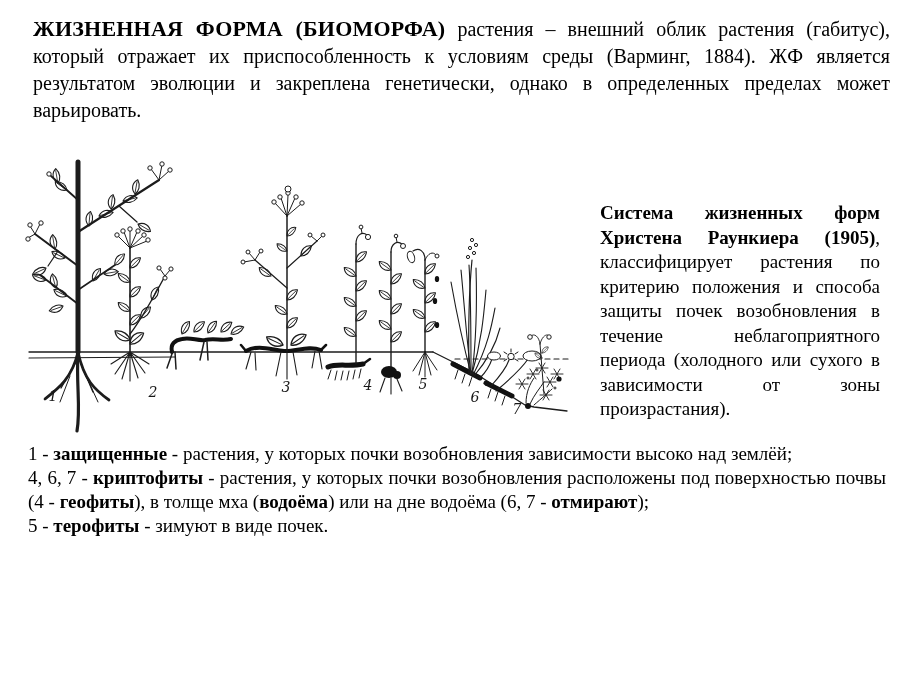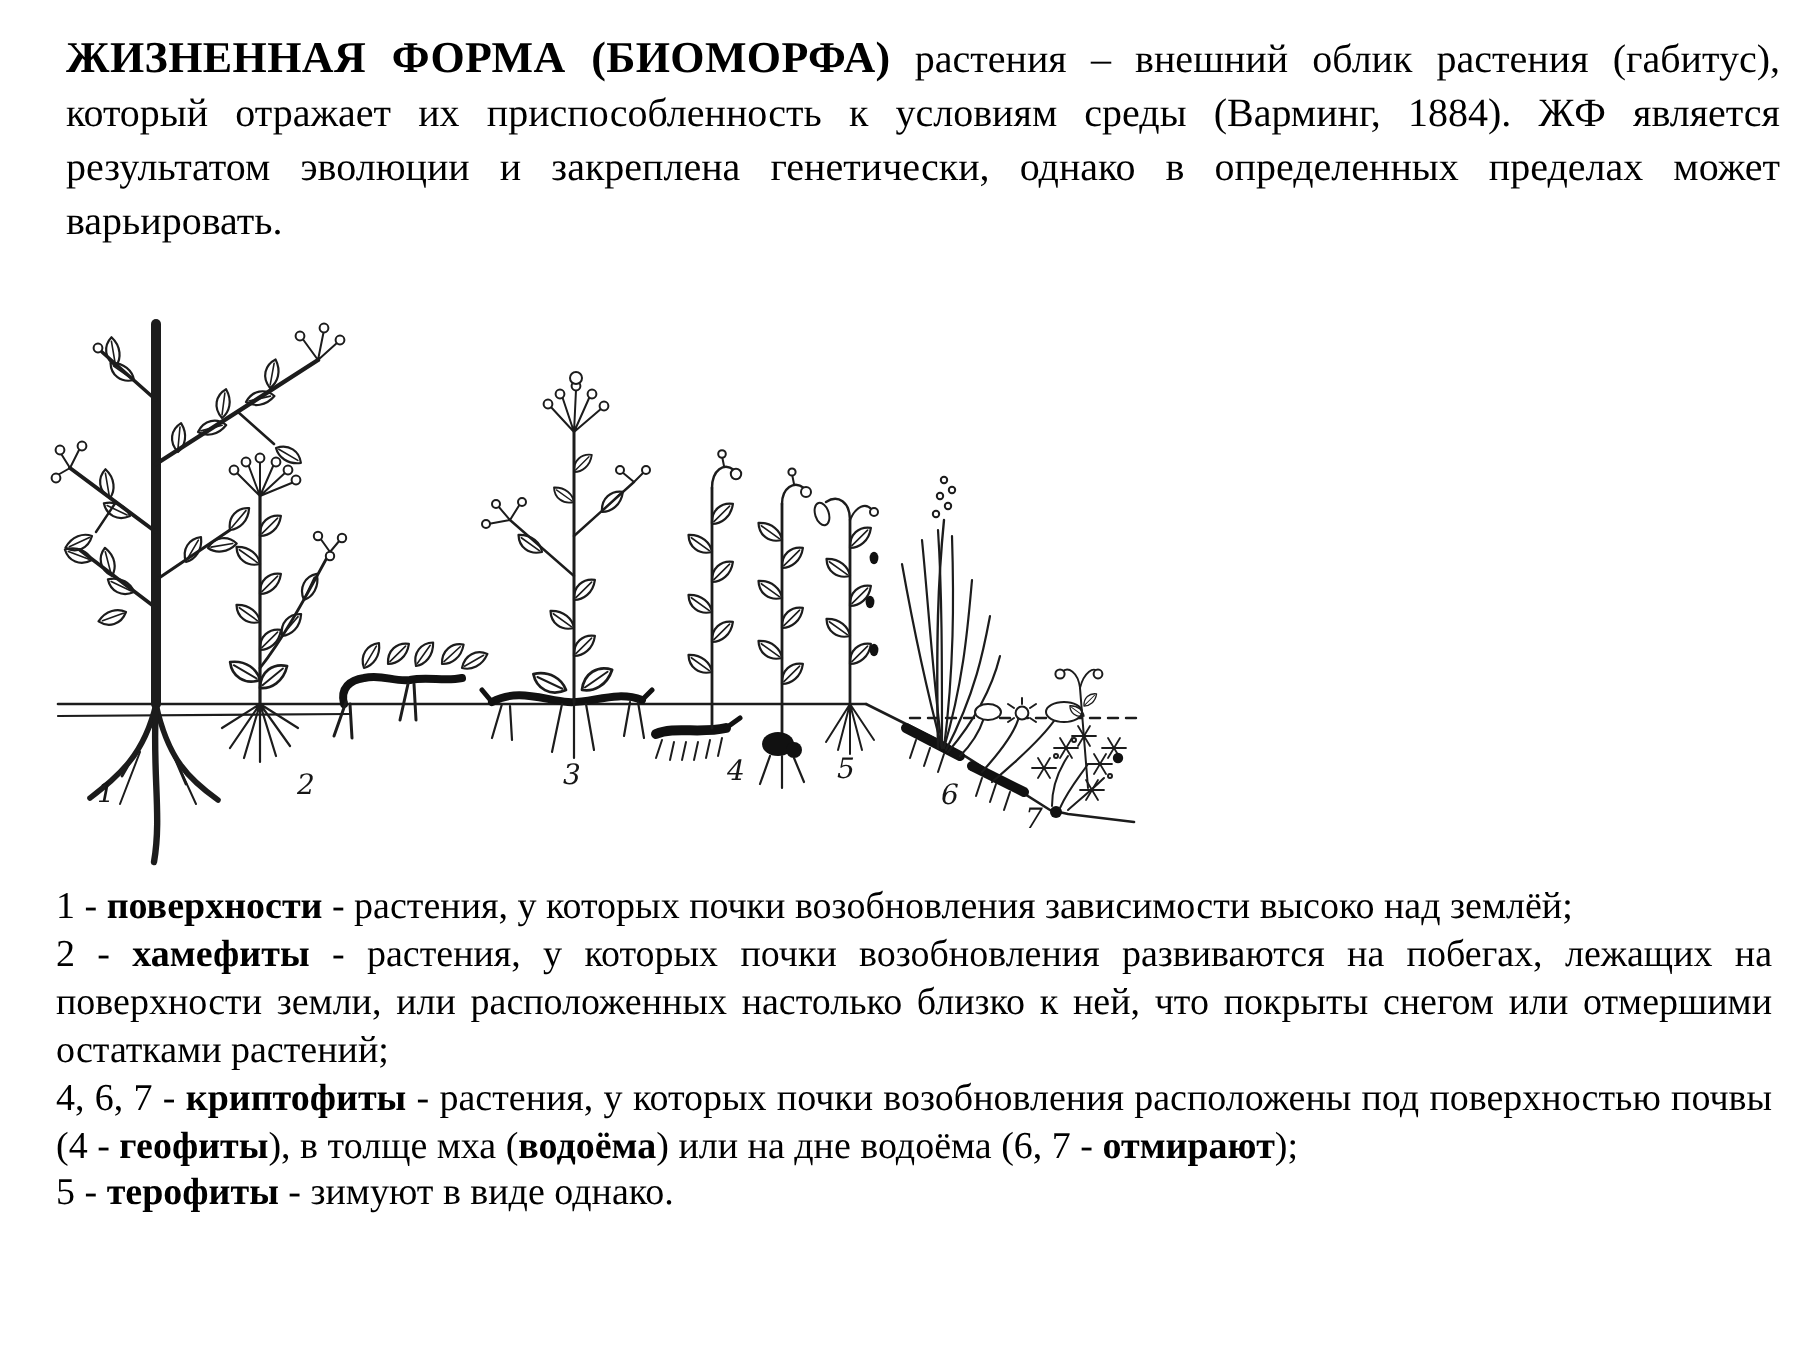--- a/index.html
+++ b/index.html
@@ -271,21 +271,21 @@
         <text x="128" y="249" text-anchor="middle">2</text>
         <text x="261" y="244" text-anchor="middle">3</text>
         <text x="343" y="242" text-anchor="middle">4</text>
         <text x="398" y="241" text-anchor="middle">5</text>
         <text x="450" y="254" text-anchor="middle">6</text>
         <text x="492" y="266" text-anchor="middle">7</text>
       </g>
     </svg>
   </div>
 
+  <p class="side-note"><b>Система жизненных форм Христена Раункиера (1905)</b><span>, классифицирует растения по критерию положения и способа защиты почек возобновления в течение неблагоприятного периода (холодного или сухого в зависимости от зоны произрастания).</span></p>
 
   <div class="legend">
-    <p><span>1 - </span><b>поверхности</b><span> - растения, у которых почки возобновления зависимости высоко над землёй;</span></p>
-    <p><span>2 - </span><b>хамефиты</b><span> - растения, у которых почки возобновления развиваются на побегах, лежащих на поверхности земли, или расположенных настолько близко к ней, что покрыты снегом или отмершими остатками растений;</span></p>
+    <p><span>1 - </span><b>защищенные</b><span> - растения, у которых почки возобновления зависимости высоко над землёй;</span></p>
     <p><span>4, 6, 7 - </span><b>криптофиты</b><span> - растения, у которых почки возобновления расположены под поверхностью почвы (4 - </span><b>геофиты</b><span>), в толще мха (</span><b>водоёма</b><span>) или на дне водоёма (6, 7 - </span><b>отмирают</b><span>);</span></p>
-    <p><span>5 - </span><b>терофиты</b><span> - зимуют в виде однако.</span></p>
+    <p><span>5 - </span><b>терофиты</b><span> - зимуют в виде почек.</span></p>
   </div>
 
 </div>
 
 </body></html>

